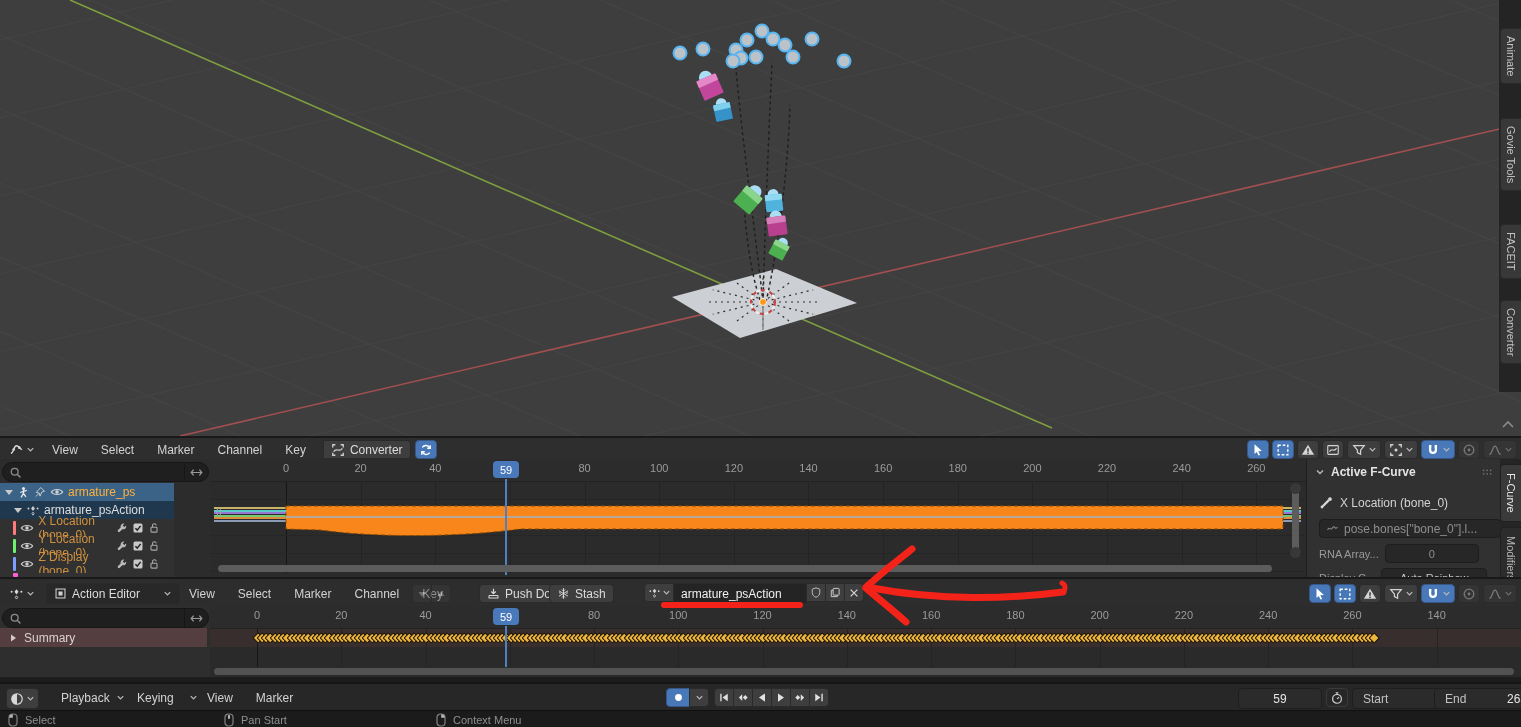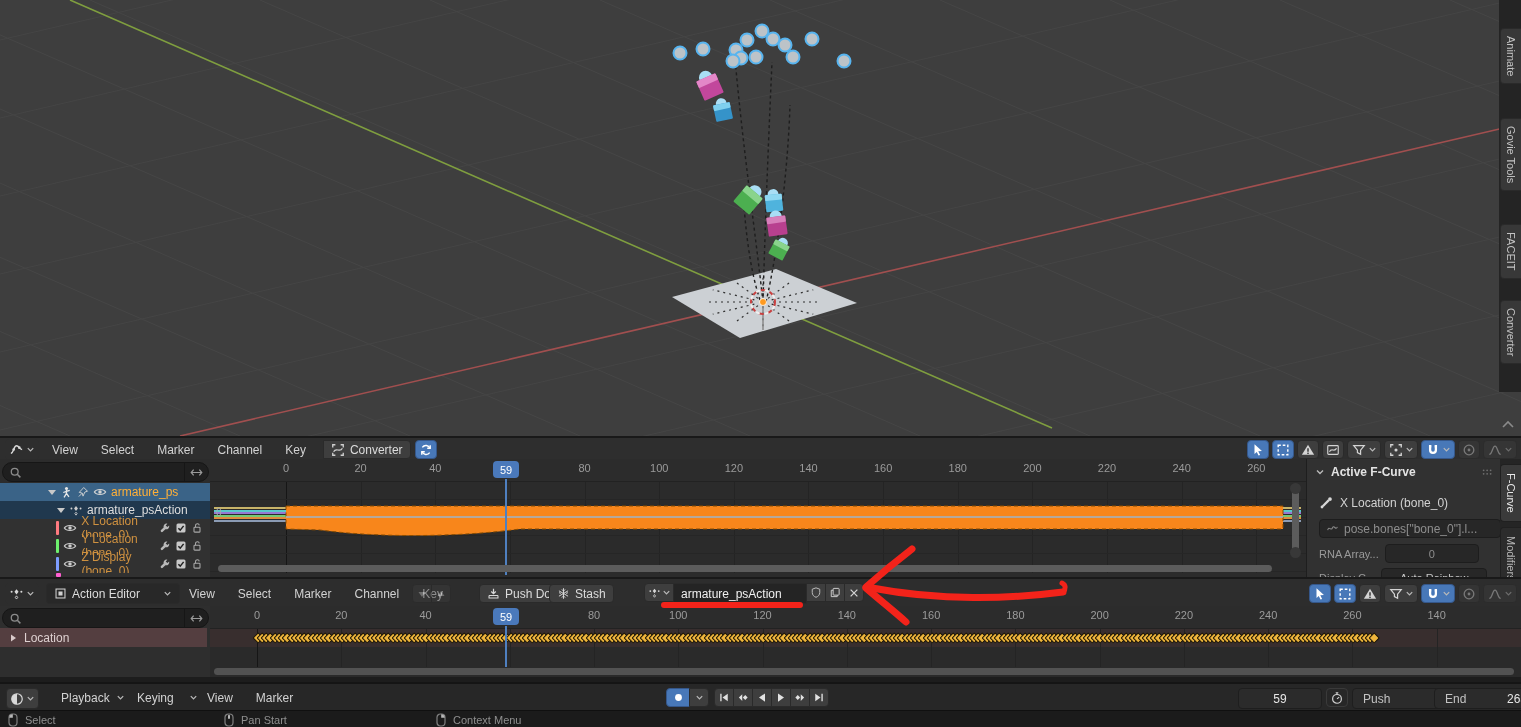--- a/index.html
+++ b/index.html
@@ -37,21 +37,21 @@
   .gridline.zero{background:#161616;}
   .playhead-line{position:absolute;width:2px;background:#4f80c0;}
   .playhead-pill{position:absolute;width:26px;height:17px;background:#4a79bb;border-radius:4px;color:#fff;
         font-size:11px;display:flex;align-items:center;justify-content:center;}
   .hscroll{position:absolute;height:7px;border-radius:4px;background:#5c5c5c;}
   
   #graph{left:0;top:436px;width:1521px;height:141px;background:#2b2b2b;}
   #graph-header{top:0;height:23px;}
   #graph-channels{left:0;top:23px;width:210px;height:118px;background:#2c2c2c;overflow:hidden;}
   .chrow{position:absolute;left:0;width:174px;height:18px;display:flex;align-items:center;gap:4px;
-        background:#313131;border-bottom:1px solid #272727;font-size:12px;color:#cf9140;padding-left:43px;}
+        background:#313131;border-bottom:1px solid #272727;font-size:12px;color:#cf9140;}
   .chrow .swatch{width:5px;height:14px;margin-left:13px;border-radius:1px;}
   .chrow .sp{flex:1;}
   .tri{width:0;height:0;border-left:4px solid transparent;border-right:4px solid transparent;
        border-top:5px solid #c9c9c9;margin-left:5px;}
   #graph-plot{left:210px;top:23px;width:1096px;height:118px;background:#2b2b2b;overflow:hidden;}
   #graph-ruler{position:absolute;left:0;top:0;width:1096px;height:22px;background:#2c2c2c;border-bottom:1px solid #222;}
   #graph-sidebar{left:1306px;top:23px;width:194px;height:118px;background:#313131;border-left:1px solid #1e1e1e;overflow:hidden;}
   #graph-tabstrip{left:1500px;top:23px;width:21px;height:118px;background:#252525;overflow:hidden;}
   .rtab{position:absolute;left:0;width:20px;background:#2c2c2c;border:1px solid #202020;border-right:none;
         border-radius:4px 0 0 4px;color:#b5b5b5;font-size:11px;writing-mode:vertical-rl;
@@ -801,21 +801,21 @@
           </svg>
         <span class="sep"></span>
         <svg class="icon" style="margin:0 5px" width="13" height="13" color="#9a9a9a">
             <use href="#s-harrows"></use>
           </svg>
       </div>
       <div id="summary-row-left">
         <svg style="margin-left:8px" width="10" height="10" color="#d8caca">
             <use href="#s-triright"></use>
           </svg>
-        <span>Location</span>
+        <span>Summary</span>
       </div>
     </div>
 
     <div id="dope-strip" class="abs">
       <div class="abs" style="left:0;top:22px;width:1311px;height:19px;background:#382e2e"></div>
       <div id="dope-grid" class="abs" style="left:0;top:22px;width:1311px;height:39px">
           <div class="gridline zero" style="left: 47px; height: 39px;"></div>
           <div class="gridline" style="left: 131.26px; height: 39px;"></div>
           <div class="gridline" style="left: 215.52px; height: 39px;"></div>
           <div class="gridline" style="left: 299.78px; height: 39px;"></div>
@@ -1193,21 +1193,21 @@
           </svg>
         </button>
       </div>
     <div class="numfield" style="position:absolute;left:1238px;top:4px;width:82px">59</div>
     <button class="btn iconbtn" style="position:absolute;left:1326px;top:4px;width:22px;background:#272727;border-color:#3a3a3a">
       <svg width="14" height="14" color="#cfcfcf">
           <use href="#s-stopwatch"></use>
         </svg>
     </button>
     <div class="numfield" style="position:absolute;left:1352px;top:4px;width:80px;justify-content:space-between;padding:0 10px">
-      <span style="color:#c3c3c3">Push</span>
+      <span style="color:#c3c3c3">Start</span>
       <span>0</span>
     </div>
     <div class="numfield" style="position:absolute;left:1434px;top:4px;width:82px;justify-content:space-between;padding:0 10px">
       <span style="color:#c3c3c3">End</span>
       <span>265</span>
     </div>
   </div>
 
   <div id="statusbar" class="abs">
       <div class="status-item" style="left: 8px;">

